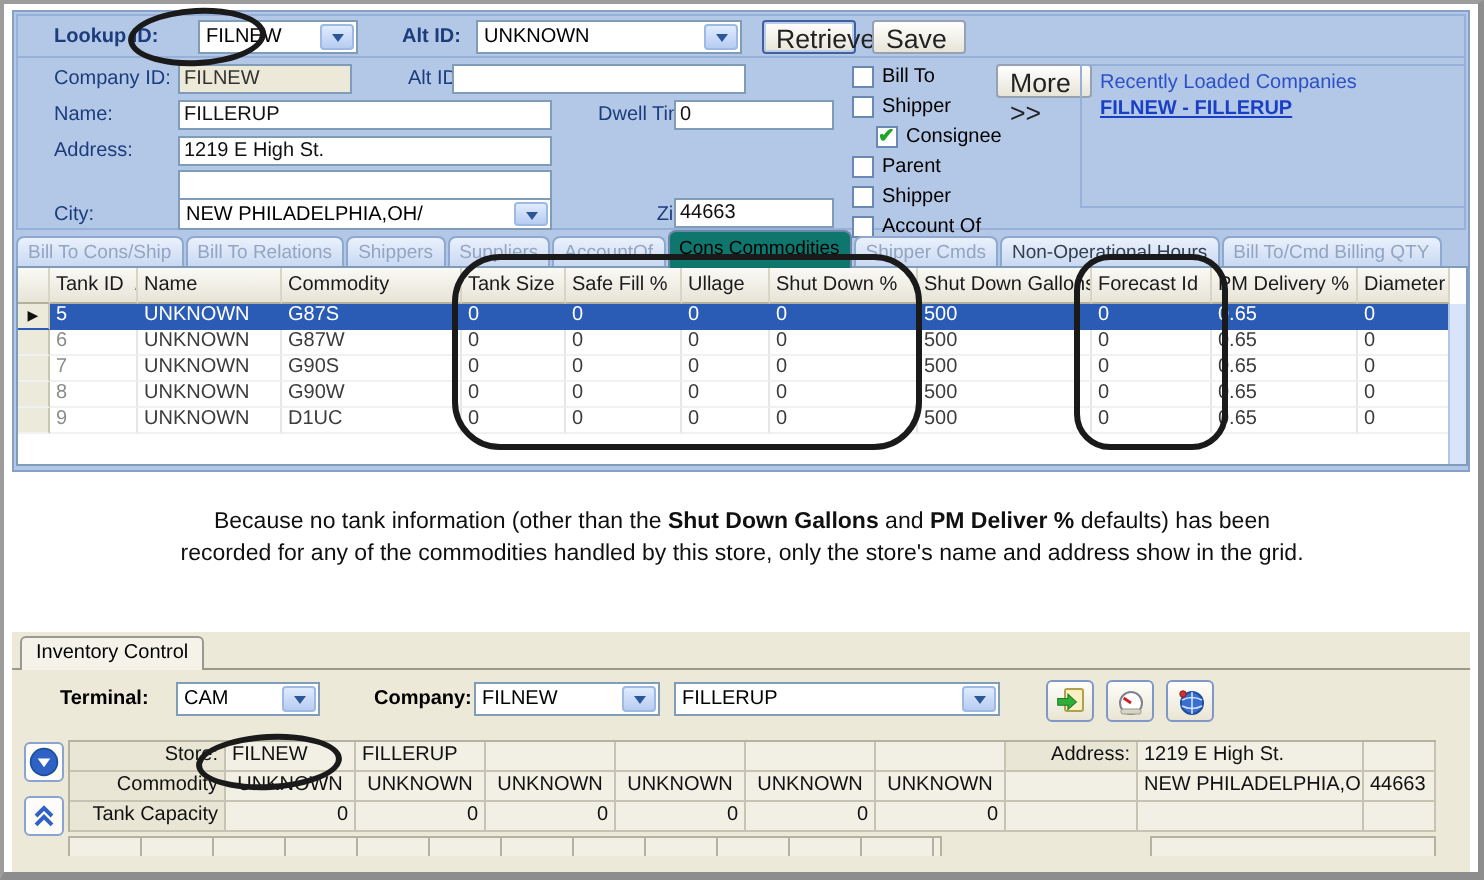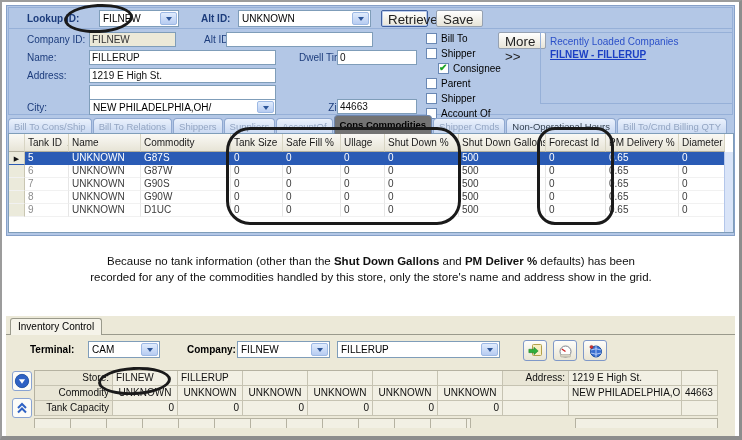--- a/index.html
+++ b/index.html
@@ -35,21 +35,21 @@
   .recent{position:absolute;left:531px;top:3px;width:193px;height:72px;border:1px solid #96b0d8;box-sizing:border-box;}
   .rtitle{position:absolute;left:9px;top:3px;color:#2b50c8;}
   .rlink{position:absolute;left:9px;top:16px;color:#1b3fc4;text-decoration:underline;font-weight:bold;}
 
   
   .tabs{position:absolute;left:1px;top:109px;width:726px;height:19px;display:flex;align-items:flex-end;gap:1px;overflow:hidden;}
   .tab{height:16px;line-height:15px;padding:0 5px;border:1px solid #8fa8d0;border-bottom:none;
        border-radius:4px 4px 0 0;background:linear-gradient(#eaf1fc,#c7d7f1);font-size:9.5px;
        white-space:nowrap;color:#33404f;box-sizing:border-box;}
   .tab.dis{color:#93a5c2;}
-  .tab.active{background:#737373;font-weight:bold;color:#000;height:19px;line-height:18px;border-color:#6f86ac;z-index:3;}
+  .tab.active{background:#0f766e;font-weight:normal;color:#000;height:19px;line-height:18px;border-color:#6f86ac;z-index:3;}
 
   
   .grid{position:absolute;left:1px;top:127px;width:726px;height:100px;background:#fff;border:1px solid #7f9db9;
         box-sizing:border-box;overflow:hidden;}
   .ghead{display:flex;height:18px;}
   .gh{background:linear-gradient(#faf9f5,#e7e4d6);border-right:1px solid #d8d5c4;border-bottom:1px solid #b3b09e;
       box-sizing:border-box;padding:0 3px;line-height:17px;white-space:nowrap;overflow:hidden;color:#1a1a1a;}
   .grow{display:flex;height:13px;line-height:12px;}
   .gc{border-right:1px solid #e6e6e6;border-bottom:1px solid #f1f1f1;box-sizing:border-box;padding:0 3px;
       overflow:hidden;white-space:nowrap;color:#3c3c3c;}

